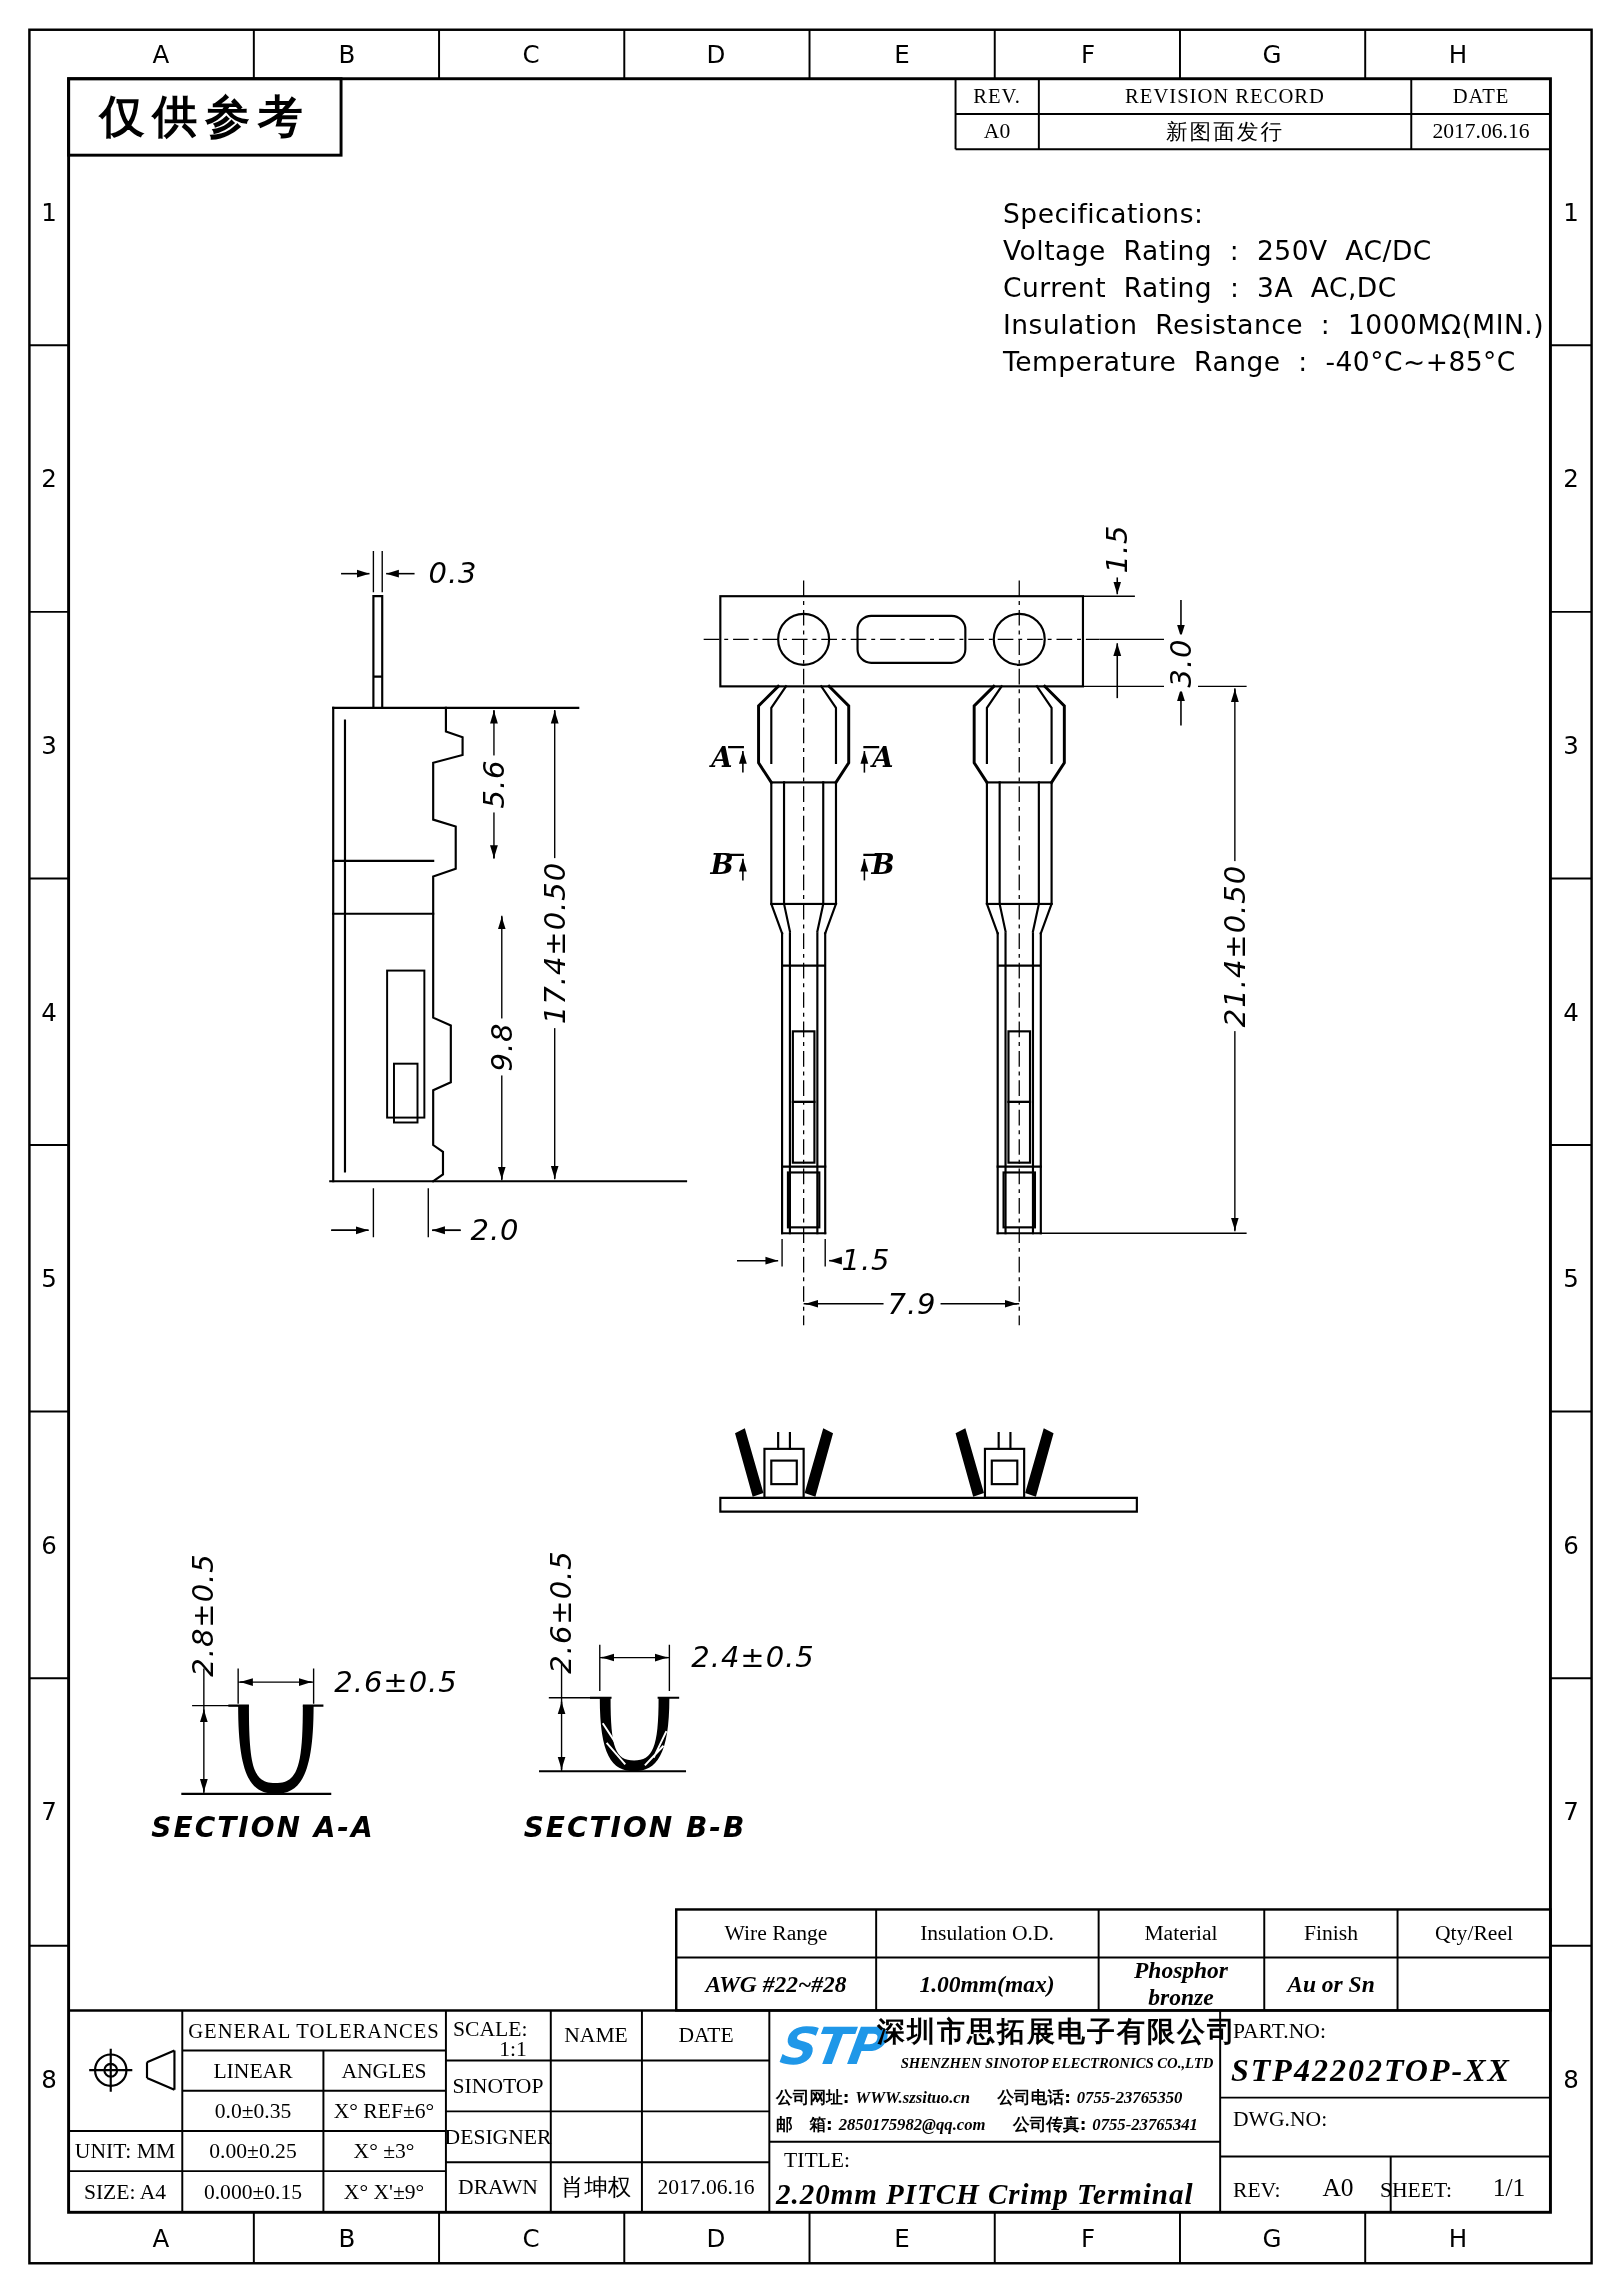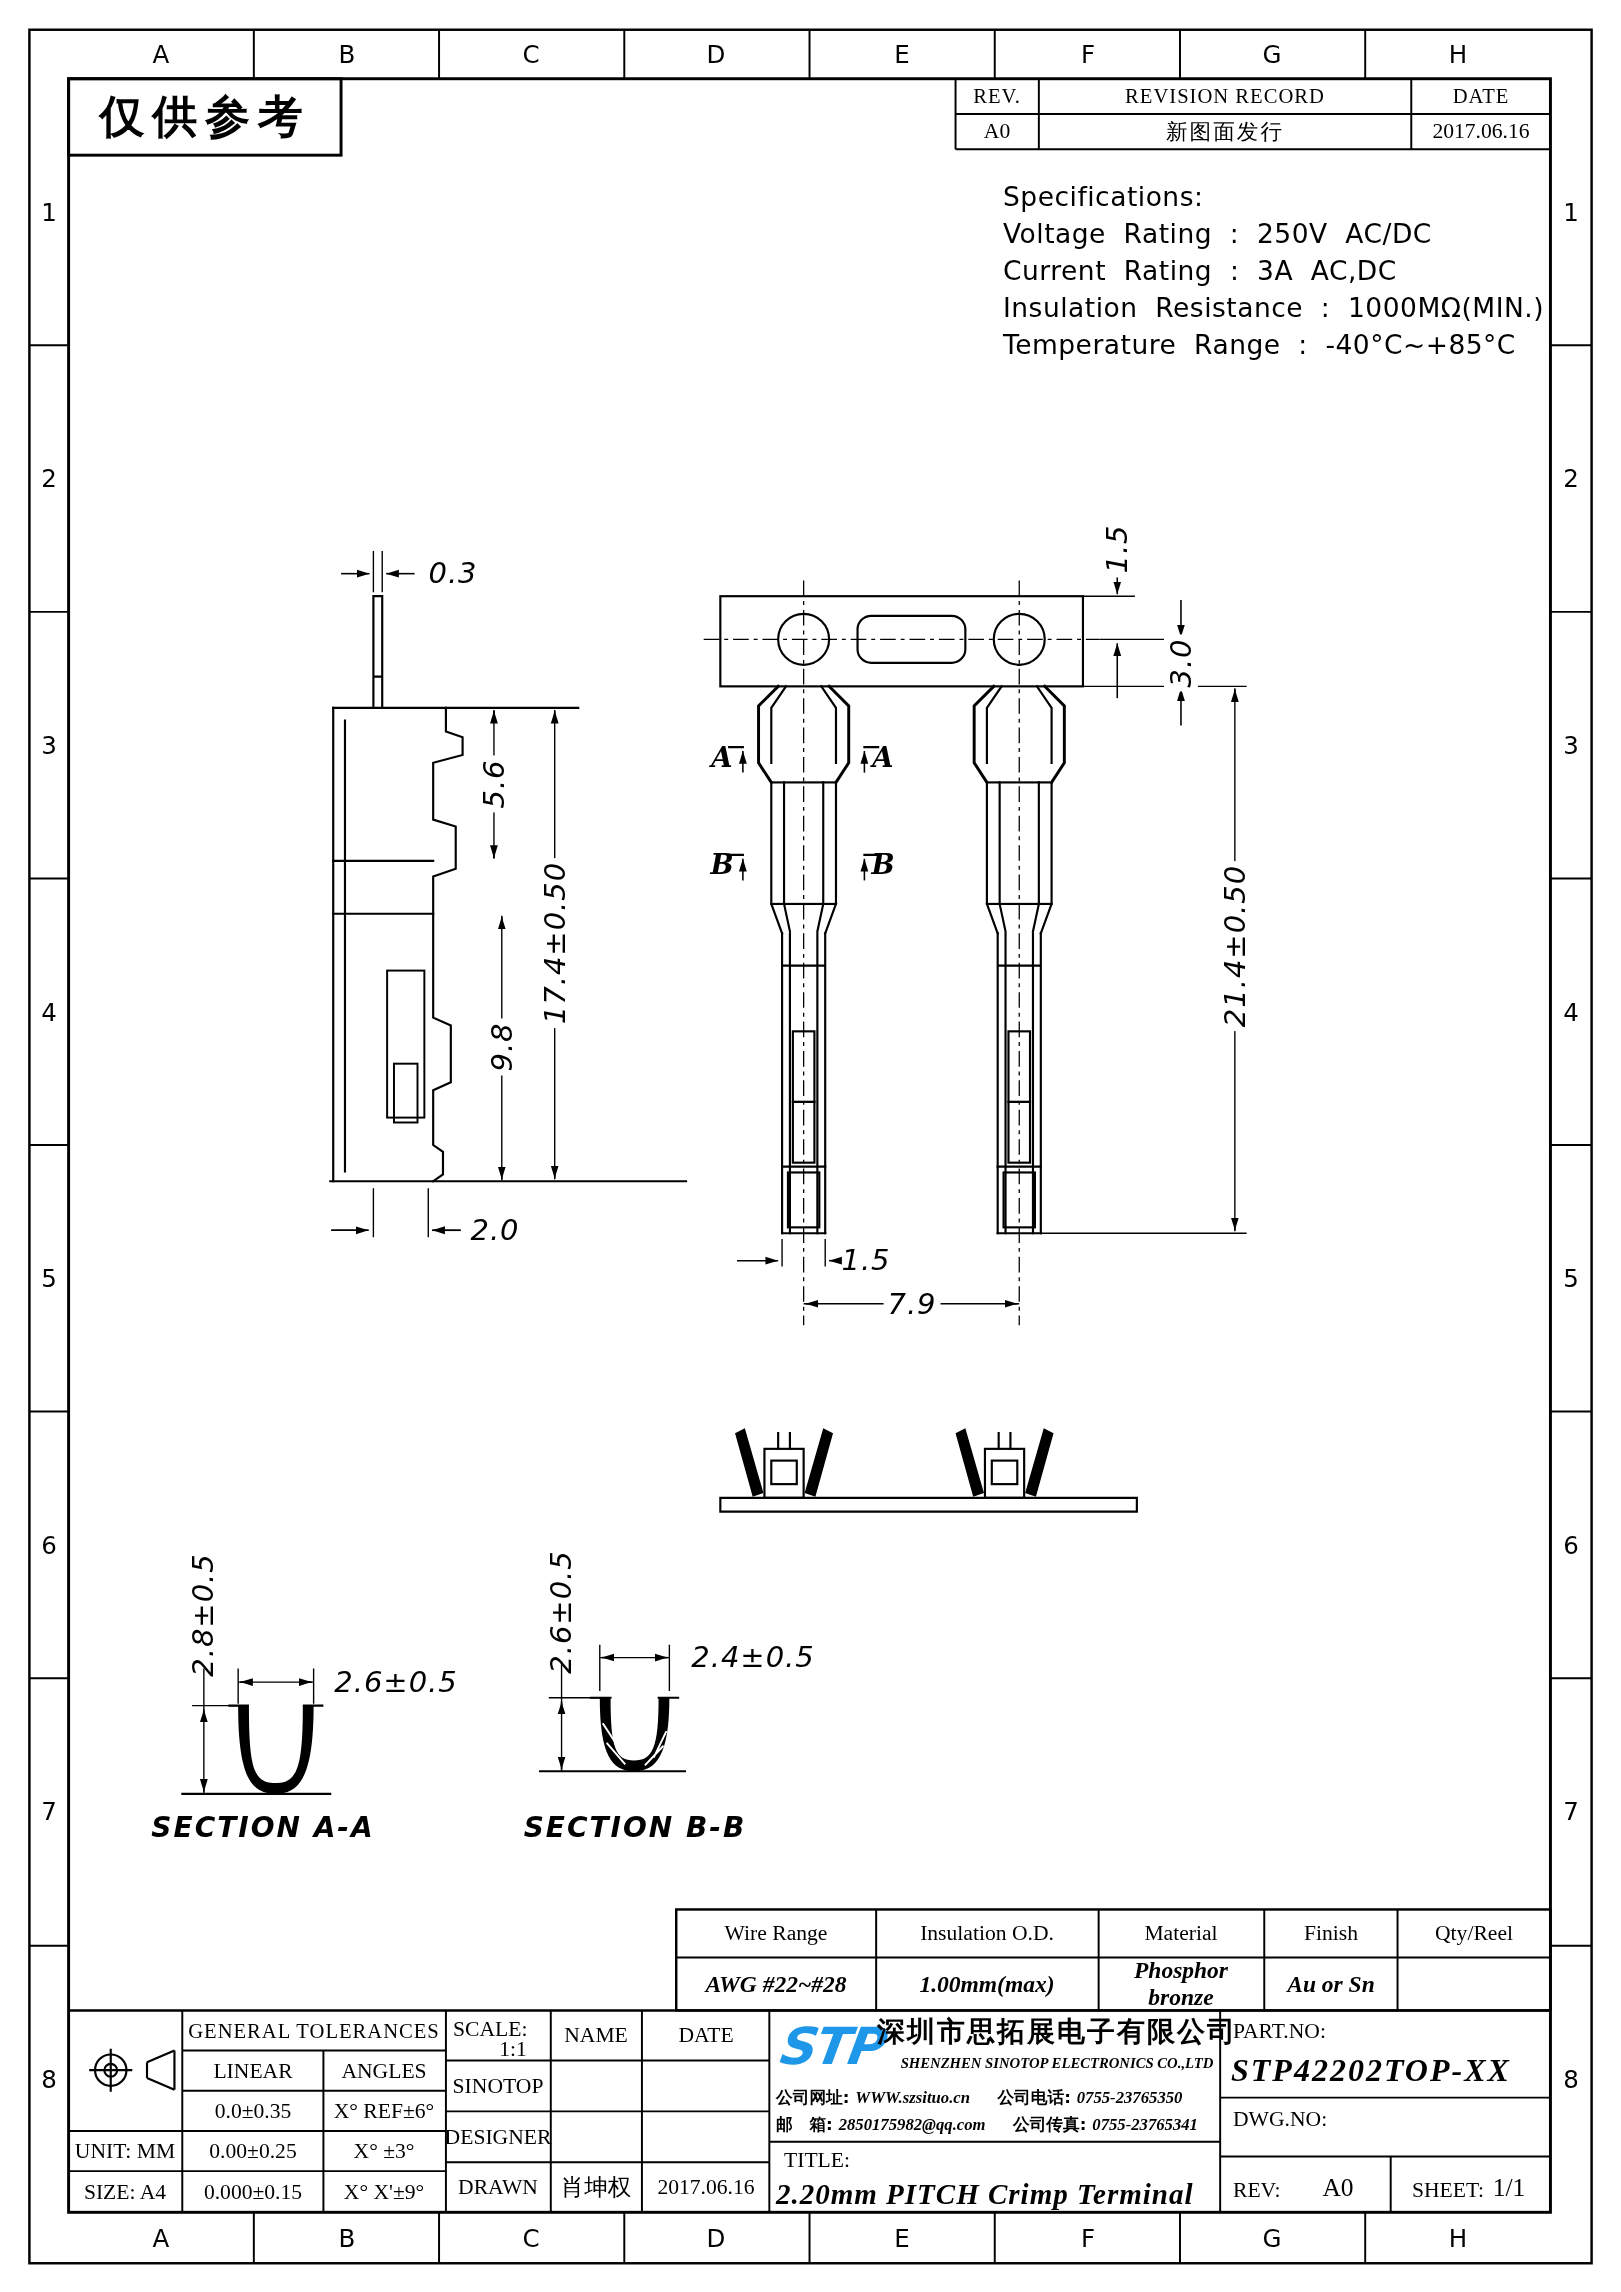--- a/index.html
+++ b/index.html
@@ -10,21 +10,21 @@
   .lbl.v{transform:translate(-50%,-50%) rotate(-90deg);}
   .tl{position:absolute;white-space:nowrap;line-height:1;z-index:2;}
   .bg{background:#fff;padding:0 3.9px;}
   .dim{font:italic 29px "DejaVu Sans",sans-serif;letter-spacing:1px;}
   .cut{font:italic 700 27.4px "DejaVu Serif",serif;}
   .sec-title{font:italic 700 28px "DejaVu Sans",sans-serif;letter-spacing:2px;}
   .grid-l{font:24.5px "DejaVu Sans",sans-serif;}
   .tbl{font:21.6px "Liberation Serif",serif;}
   .tbl-sm{font:20.6px "Liberation Serif",serif;letter-spacing:1px;}
   .tbl-it{font:italic 700 23.5px "Liberation Serif",serif;}
-  .spec{font:26.5px "DejaVu Sans",sans-serif;letter-spacing:0.5px;word-spacing:8.8px;line-height:37px;}
+  .spec{font:26.5px "DejaVu Sans",sans-serif;letter-spacing:0.5px;word-spacing:8.8px;line-height:37px;margin-top:17px;}
   .stamp-t{font:700 45px "DejaVu Serif",serif;letter-spacing:7.8px;}
   .rev-cjk{font:21.6px "DejaVu Sans",sans-serif;letter-spacing:2px;}
   .co-cn{font:700 28px "DejaVu Sans",sans-serif;letter-spacing:2px;}
   .co-en{font:italic 700 14.7px "Liberation Serif",serif;}
   .contact{font:700 16.7px "DejaVu Sans",sans-serif;}
   .contact .v{font:italic 700 16.7px "Liberation Serif",serif;margin-left:5.9px;margin-top:48px;}
   .contact .lb2{margin-left:27.4px;}
   .part-no{font:italic 700 32px "Liberation Serif",serif;letter-spacing:2px;}
   .blk-title{font:italic 700 29px "Liberation Serif",serif;letter-spacing:1px;}
   .logo{font:italic 900 51px "DejaVu Sans",sans-serif;color:#1f97e8;transform:translate(-50%,-50%) skewX(-10deg);letter-spacing:-2px;}
@@ -294,17 +294,17 @@
 </div>
 
 <div class="tl tbl" style="left:784px;top:2148px">TITLE:</div>
 <div class="tl blk-title" style="left:776px;top:2178px">2.20mm PITCH Crimp Terminal</div>
 
 <div class="tl tbl" style="left:1233px;top:2019px">PART.NO:</div>
 <div class="tl part-no" style="left:1231px;top:2052px">STP42202TOP-XX</div>
 <div class="tl tbl" style="left:1233px;top:2107px">DWG.NO:</div>
 <div class="tl tbl" style="left:1233px;top:2178px">REV:</div>
 <div class="lbl tbl" style="left:1338px;top:2188px;font-size:25.5px">A0</div>
-<div class="tl tbl" style="left:1412px;top:2178px">SHEET:</div>
+<div class="tl tbl" style="left:1380px;top:2178px">SHEET:</div>
 <div class="lbl tbl" style="left:1509px;top:2188px;font-size:25.5px">1/1</div>
 
 </div>
 
 
 </body></html>

